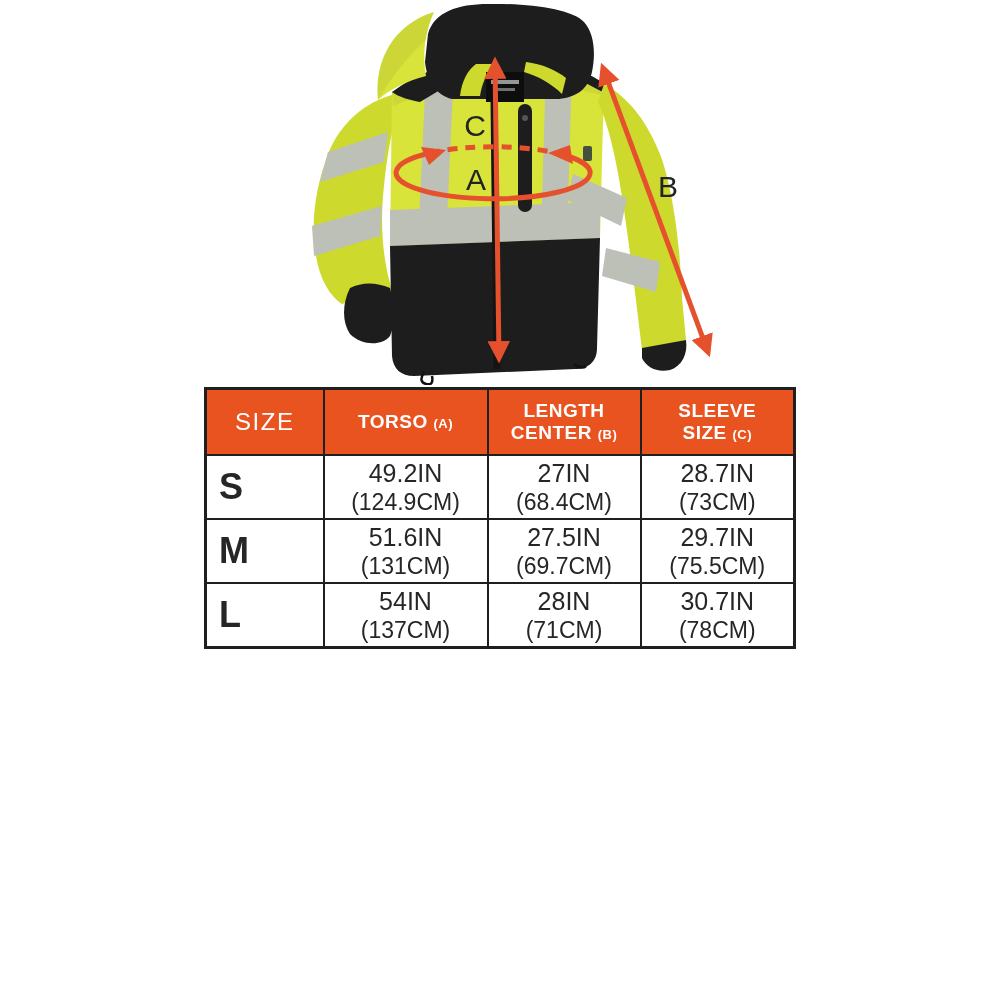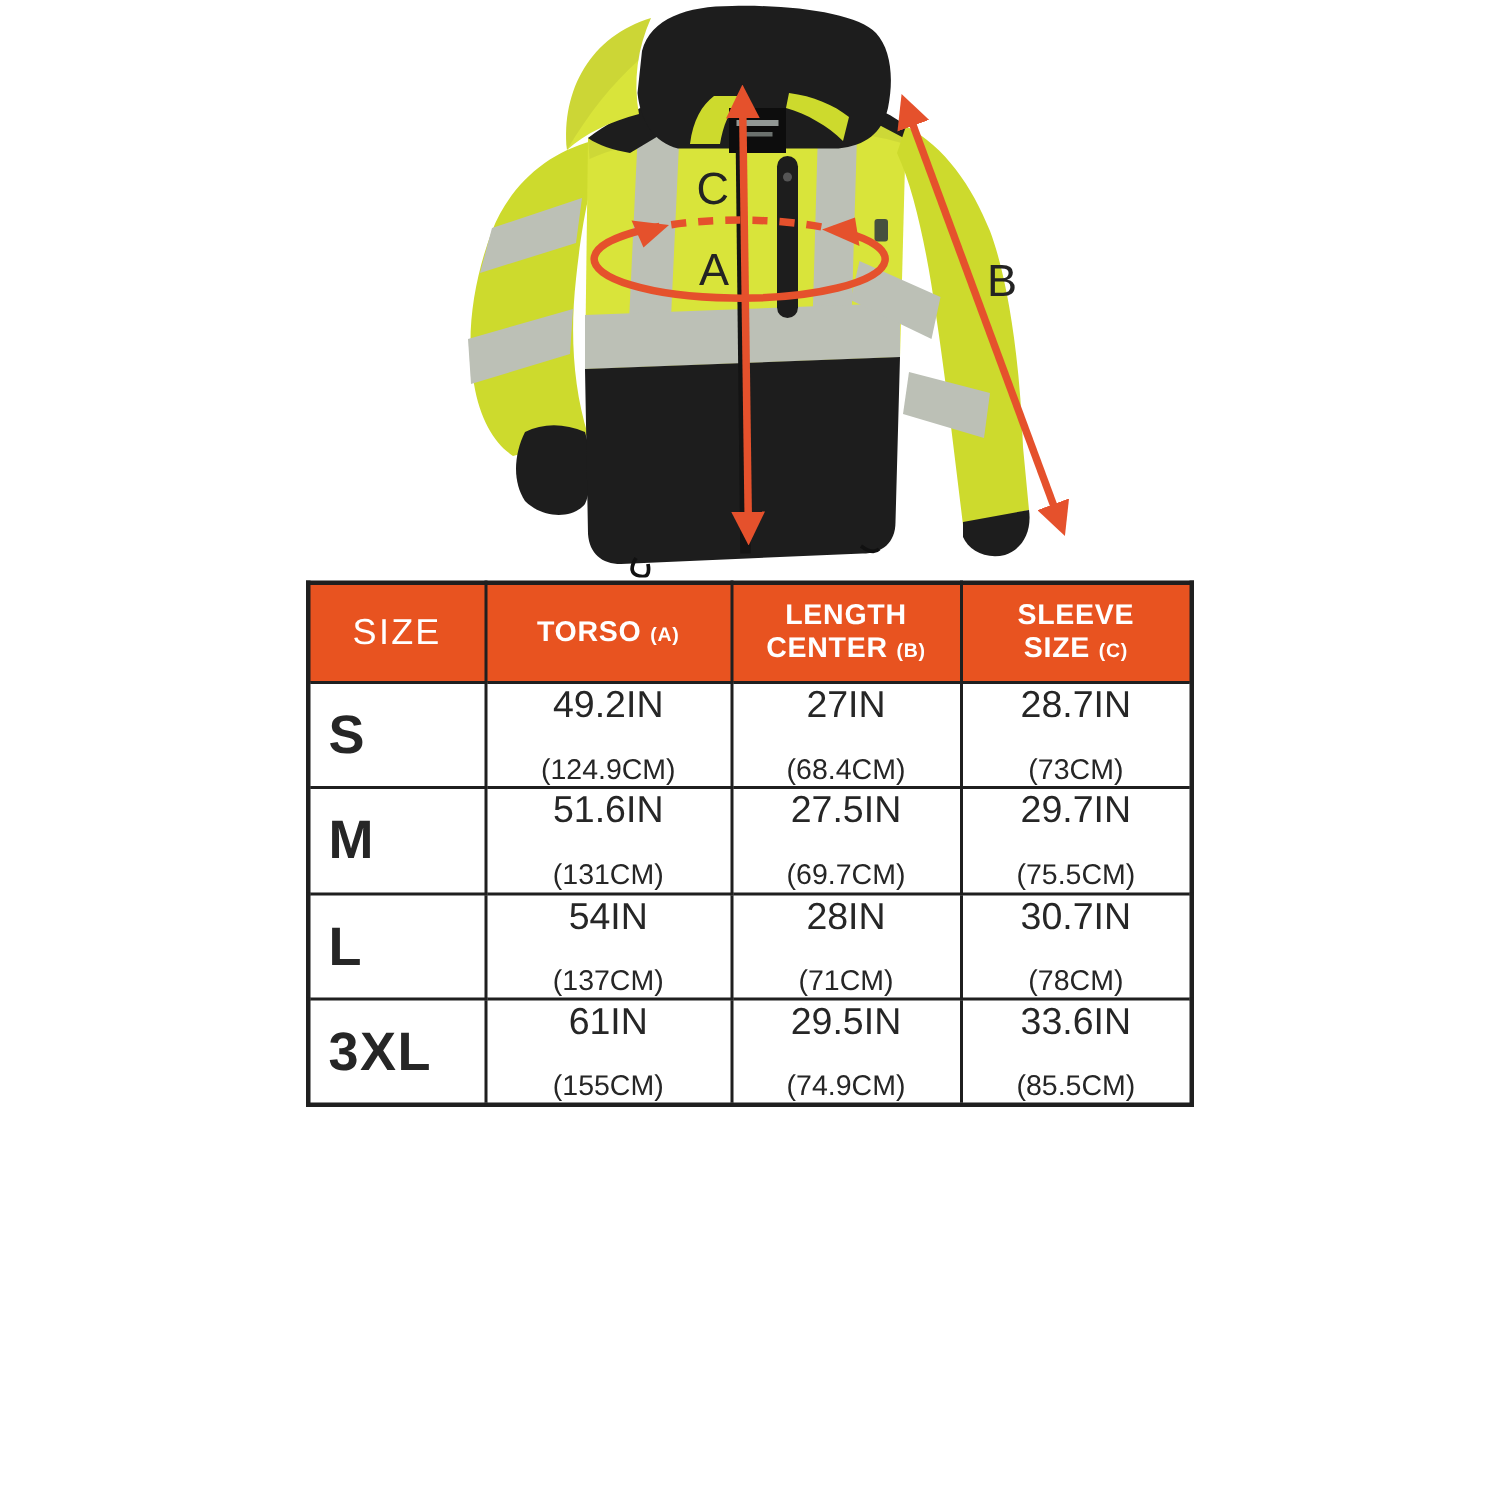--- a/index.html
+++ b/index.html
@@ -24,21 +24,21 @@
     border-collapse:collapse;table-layout:fixed;border:3px solid var(--border);}
   .size-table th,.size-table td{border:2px solid var(--border);text-align:center;vertical-align:middle;padding:0;}
   .size-table thead th{background:var(--header-bg);color:var(--header-text);height:64px;}
   .h-size{font-size:24px;font-weight:normal;letter-spacing:1.5px;}
   .h-col{font-size:19px;font-weight:bold;line-height:1.18;letter-spacing:0.5px;}
   .h-ref{font-size:13px;font-weight:bold;}
   .size-table tbody td{height:62px;color:var(--cell-text);}
   td.size-cell{font-size:36px;font-weight:bold;color:var(--size-text);
     text-align:left;padding-left:12px;letter-spacing:1px;}
   .val-in{font-size:25px;line-height:1.12;}
-  .val-cm{font-size:19px;line-height:1.12;margin-top:19px;}
+  .val-cm{font-size:23px;line-height:1.12;margin-top:3px;}
 </style>
 </head>
 <body>
 
 <div class="stage">
 
   <div class="jacket-wrap">
     <svg viewBox="0 0 450 385">
       <defs>
         <marker id="ah" viewBox="0 0 10 10" refX="7.5" refY="5" markerWidth="4.5" markerHeight="4.5" orient="auto-start-reverse">
@@ -171,30 +171,15 @@
           </td>
         <td>
             <div class="val-in">28IN</div>
             <div class="val-cm">(71CM)</div>
           </td>
         <td>
             <div class="val-in">30.7IN</div>
             <div class="val-cm">(78CM)</div>
           </td>
       </tr>
-      <tr>
-        <td class="size-cell">3XL</td>
-        <td>
-            <div class="val-in">61IN</div>
-            <div class="val-cm">(155CM)</div>
-          </td>
-        <td>
-            <div class="val-in">29.5IN</div>
-            <div class="val-cm">(74.9CM)</div>
-          </td>
-        <td>
-            <div class="val-in">33.6IN</div>
-            <div class="val-cm">(85.5CM)</div>
-          </td>
-      </tr>
     </tbody>
   </table>
 </div>
 
 </body></html>

